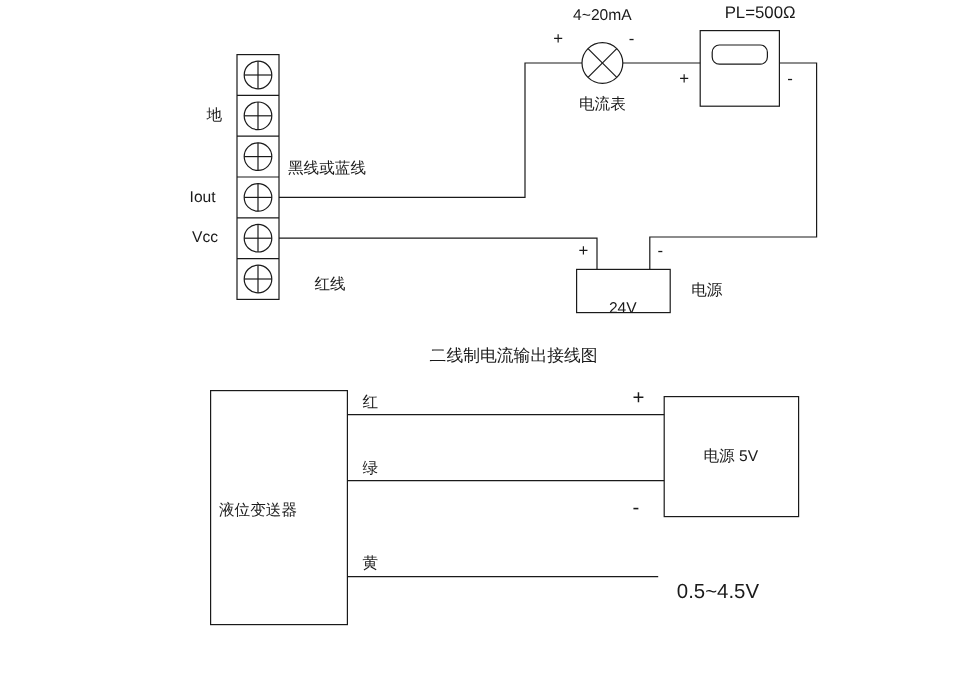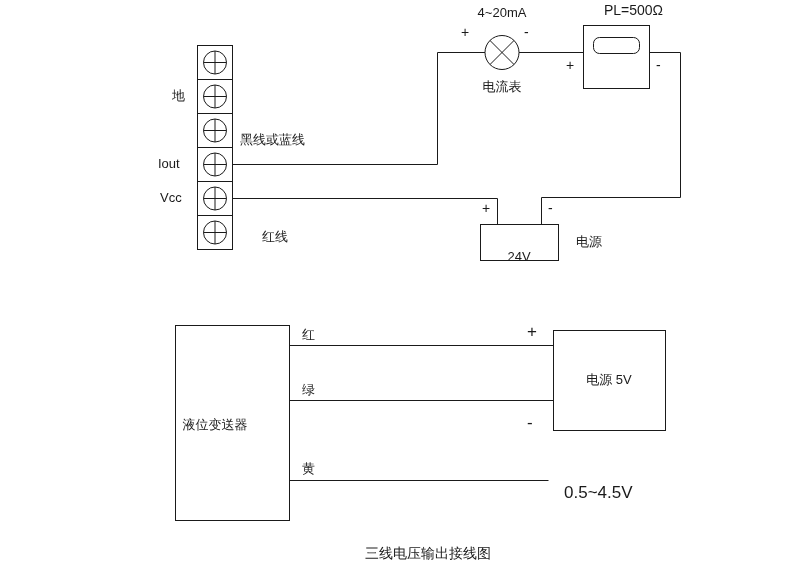--- a/index.html
+++ b/index.html
@@ -101,25 +101,25 @@
   <span class="t sign" style="left:566px;top:57px;">+</span>
   <span class="t sign" style="left:656px;top:57px;">-</span>
   <div class="t tc" style="left:551px;top:91px;width:132px;">
   </div>
 
   <span class="t sign" style="left:482px;top:200px;">+</span>
   <span class="t sign" style="left:548px;top:200px;">-</span>
   <span class="t tc" style="left:480px;top:249px;width:78px;">24V</span>
   <span class="t" style="left:576px;top:234px;">电源</span>
 
+  <span class="t tc title" style="left:288px;top:288px;width:280px;">二线制电流输出接线图</span>
 
   <span class="t tc" style="left:158px;top:417px;width:114px;">液位变送器</span>
   <span class="t" style="left:302px;top:327px;">红</span>
   <span class="t" style="left:302px;top:382px;">绿</span>
   <span class="t" style="left:302px;top:461px;">黄</span>
   <span class="t big" style="left:527px;top:324px;">+</span>
   <span class="t big" style="left:527px;top:415px;">-</span>
   <span class="t tc" style="left:553px;top:372px;width:112px;">电源 5V</span>
   <span class="t big" style="left:564px;top:485px;">0.5~4.5V</span>
 
-  <span class="t tc title" style="left:288px;top:545px;width:280px;">三线电压输出接线图</span>
 
 </div>
 
 </body></html>

